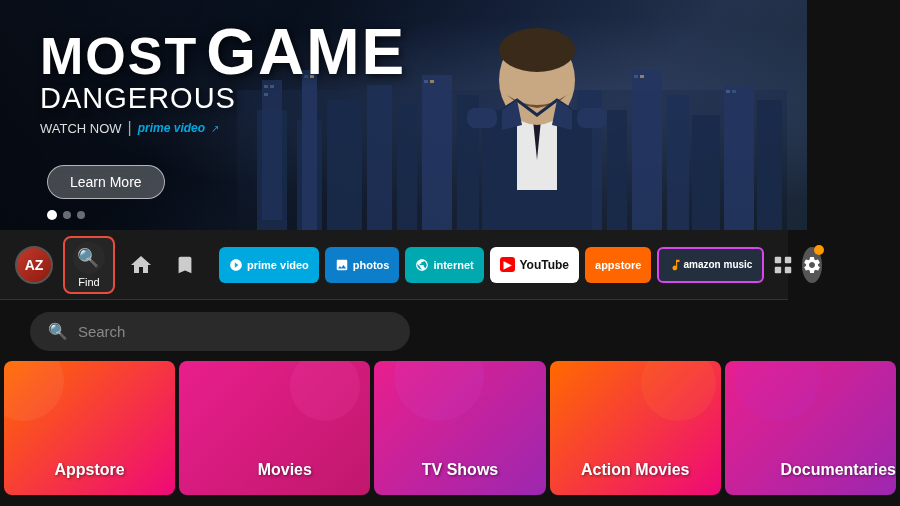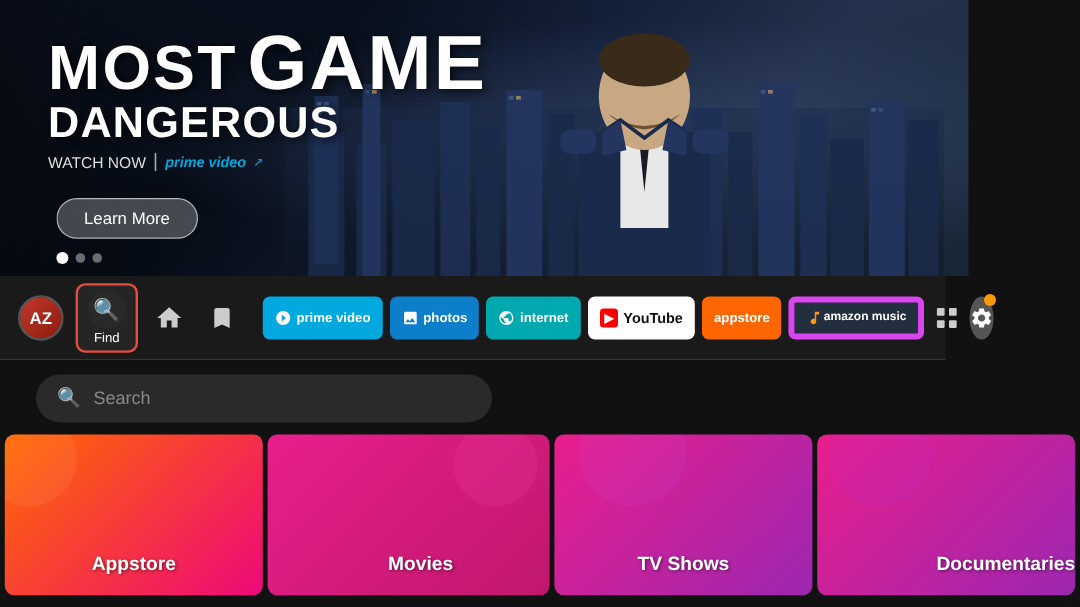--- a/index.html
+++ b/index.html
@@ -57,22 +57,22 @@
 
     .hero-title-most {
       font-size: 52px;
       font-weight: 900;
       line-height: 1;
       letter-spacing: 2px;
       text-shadow: 2px 2px 8px rgba(0,0,0,0.8);
     }
 
     .hero-title-dangerous {
-      font-size: 36px;
-      font-weight: 700;
+      font-size: 29px;
+      font-weight: 400;
       line-height: 1;
       letter-spacing: 1px;
       text-shadow: 2px 2px 8px rgba(0,0,0,0.8);
     }
 
     .hero-title-game {
       font-size: 64px;
       font-weight: 900;
       line-height: 1;
       letter-spacing: 2px;
@@ -266,21 +266,21 @@
     }
 
     .app-tile.appstore {
       background: #ff6600;
       color: white;
     }
 
     .app-tile.amazon-music {
       background: #232f3e;
       color: white;
-      border: 5px solid #d946ef;
+      border: 2px solid #d946ef;
     }
 
     .grid-icon {
       width: 36px;
       height: 36px;
       display: flex;
       align-items: center;
       justify-content: center;
       color: #ccc;
       cursor: pointer;
@@ -622,19 +622,23 @@
   <div class="category-tile movies-cat">
     <div class="blob"></div>
     <span class="category-label">Movies</span>
   </div>
 
   <div class="category-tile tvshows-cat">
     <div class="blob"></div>
     <span class="category-label">TV Shows</span>
   </div>
 
+  <div class="category-tile action-cat">
+    <div class="blob"></div>
+    <span class="category-label">Action Movies</span>
+  </div>
 
   <div class="category-tile documentaries-cat">
     <div class="blob"></div>
     <span class="category-label">Documentaries</span>
   </div>
 
 </div>
 
 </body></html>

